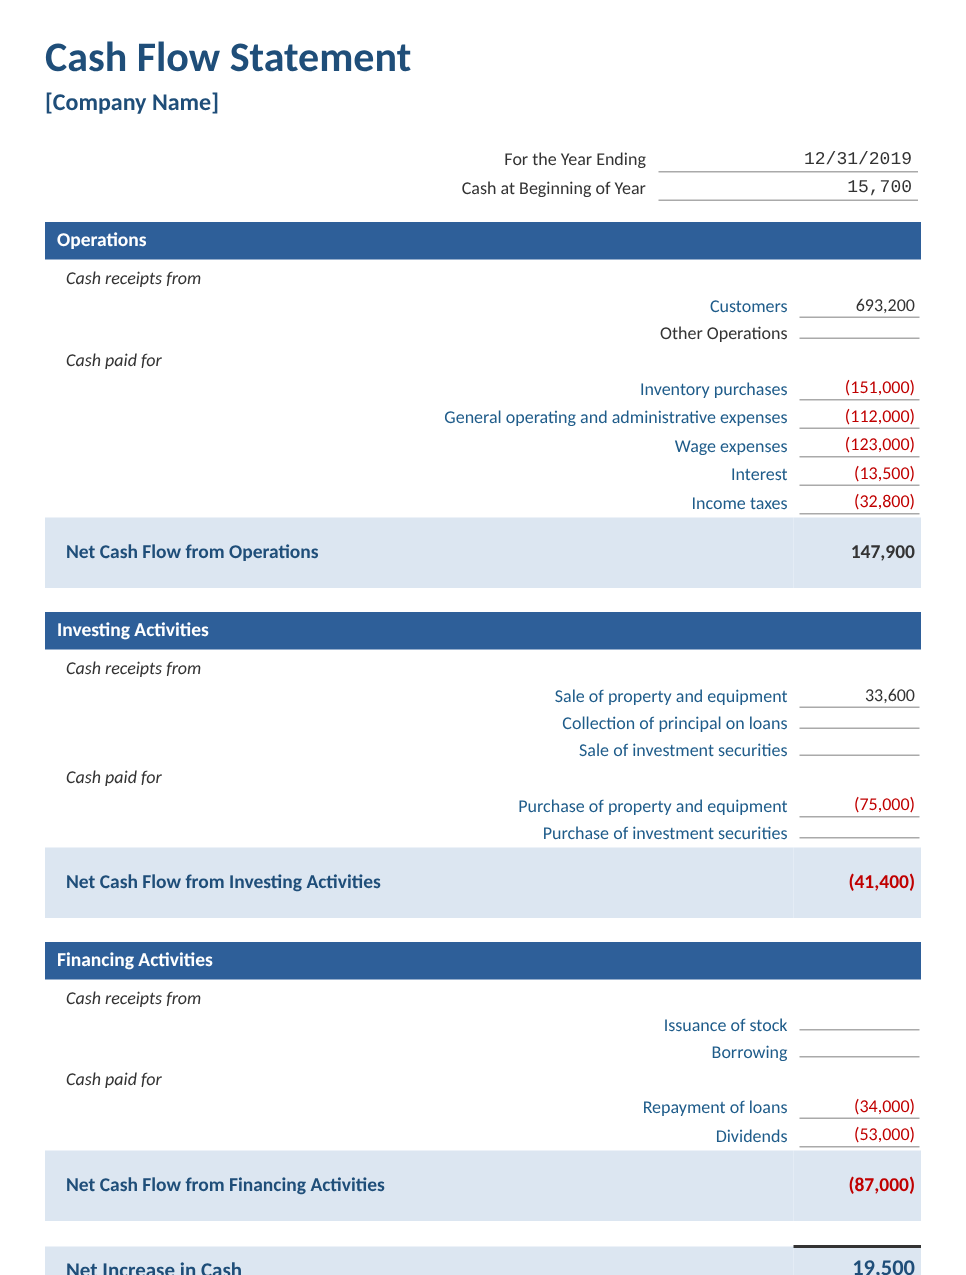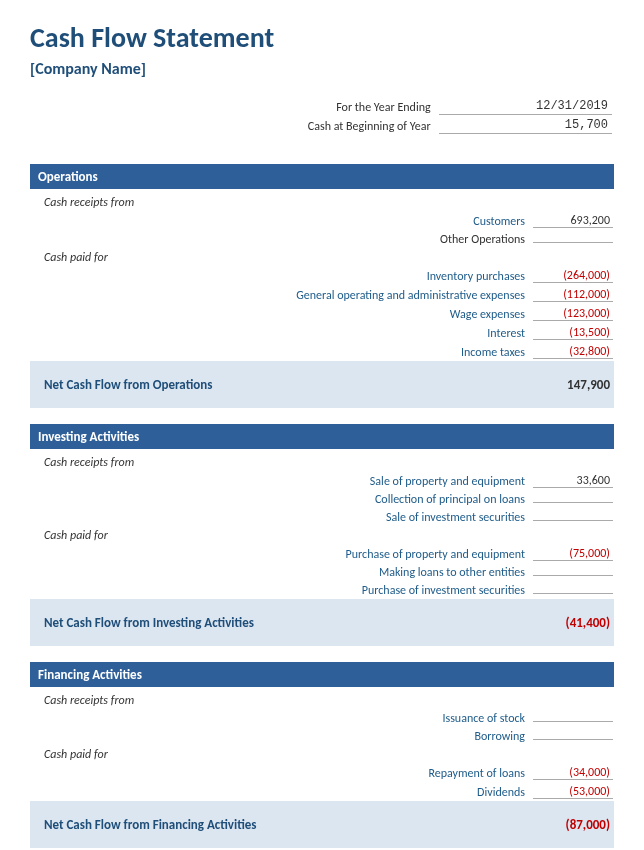--- a/index.html
+++ b/index.html
@@ -19,21 +19,21 @@
       margin-bottom: 4px;
     }
     .company-name {
       color: #1f4e79;
       font-size: 16px;
       font-weight: bold;
       margin-bottom: 18px;
     }
     .header-table {
       width: 100%;
-      margin-bottom: 28px;
+      margin-bottom: 12px;
     }
     .header-table td {
       font-size: 12px;
       color: #333;
       text-align: right;
       padding: 1px 0;
     }
     .header-table .label-col {
       text-align: right;
       padding-right: 6px;
@@ -161,21 +161,21 @@
   <tr>
     <td class="indent2">Other Operations</td>
     <td class="amount-col"><span class="amount-box"></span></td>
   </tr>
   <tr>
     <td class="indent1 subheading">Cash paid for</td>
     <td class="amount-col"></td>
   </tr>
   <tr>
     <td class="indent2 blue-link">Inventory purchases</td>
-    <td class="amount-col"><span class="amount-box negative">(264,000)</span></td>
+    <td class="amount-col"><span class="amount-box negative">(151,000)</span></td>
   </tr>
   <tr>
     <td class="indent2 blue-link">General operating and administrative expenses</td>
     <td class="amount-col"><span class="amount-box negative">(112,000)</span></td>
   </tr>
   <tr>
     <td class="indent2 blue-link">Wage expenses</td>
     <td class="amount-col"><span class="amount-box negative">(123,000)</span></td>
   </tr>
   <tr>
@@ -216,24 +216,20 @@
   </tr>
   <tr>
     <td class="indent1 subheading">Cash paid for</td>
     <td class="amount-col"></td>
   </tr>
   <tr>
     <td class="indent2 blue-link">Purchase of property and equipment</td>
     <td class="amount-col"><span class="amount-box negative">(75,000)</span></td>
   </tr>
   <tr>
-    <td class="indent2 blue-link">Making loans to other entities</td>
-    <td class="amount-col"><span class="amount-box"></span></td>
-  </tr>
-  <tr>
     <td class="indent2 blue-link">Purchase of investment securities</td>
     <td class="amount-col"><span class="amount-box"></span></td>
   </tr>
   <tr class="net-row">
     <td class="indent1">Net Cash Flow from Investing Activities</td>
     <td class="amount-col bold-amount negative">(41,400)</td>
   </tr>
 </tbody>
   </table>
 

